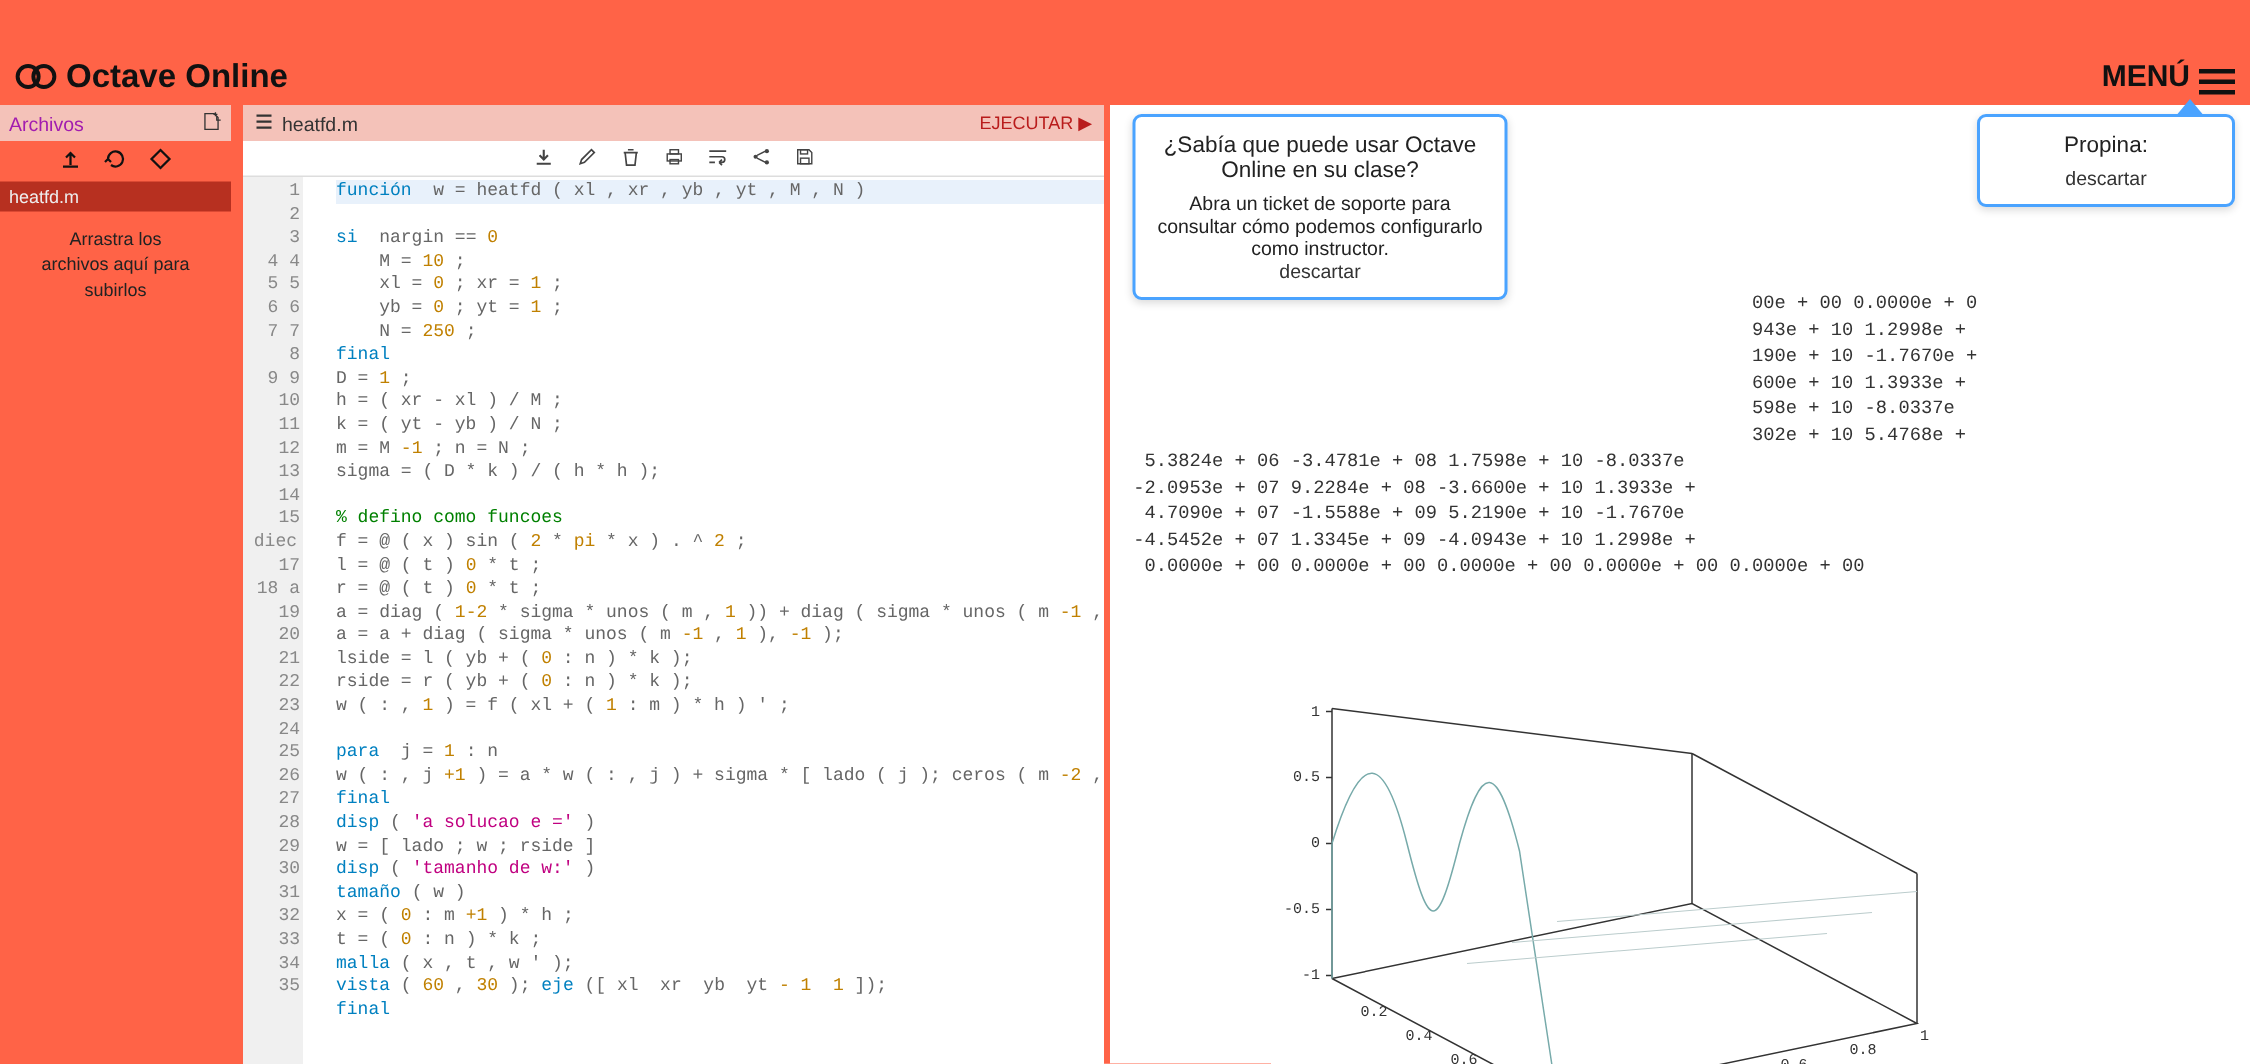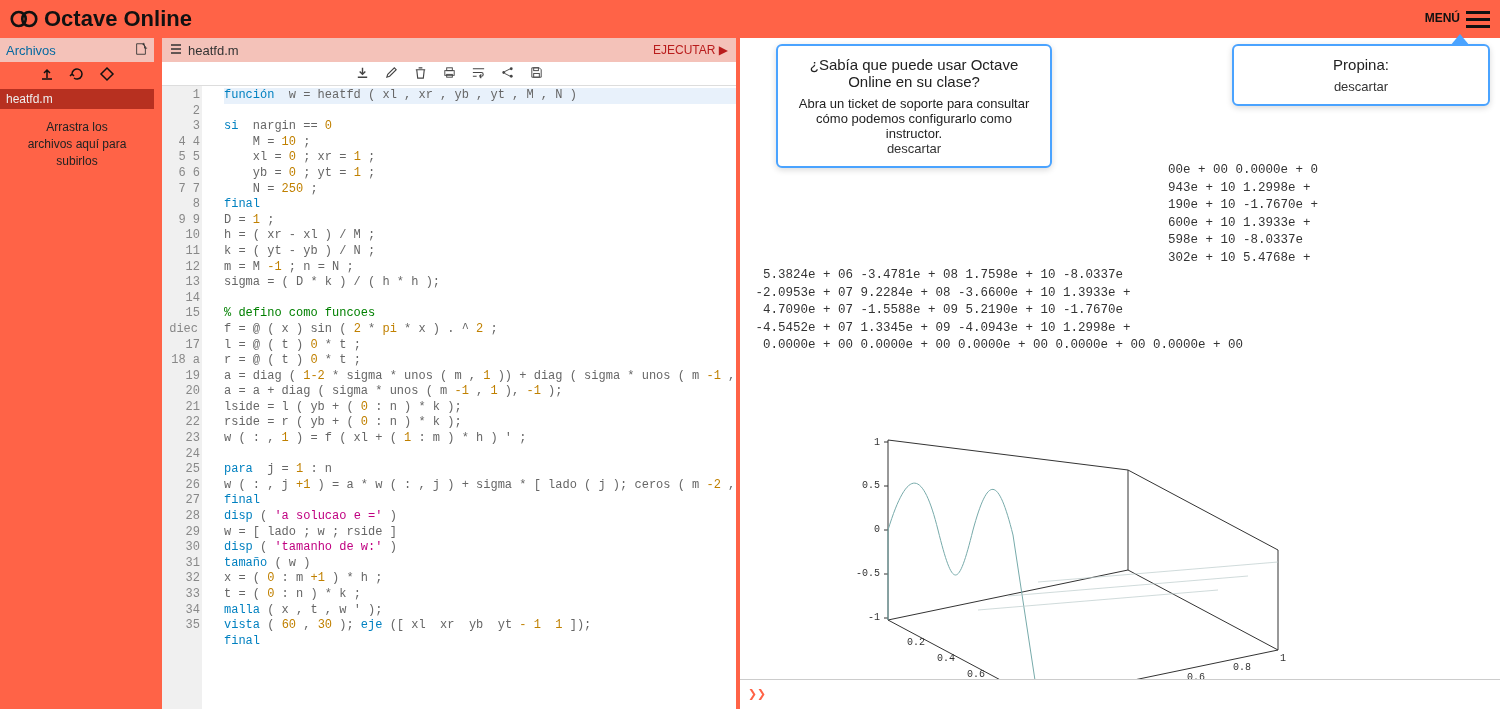--- a/index.html
+++ b/index.html
@@ -11,24 +11,25 @@
   overflow: hidden;
   background: #ff6347;
 }
 .topbar {
   height: 38px;
   background: #ff6347;
   display: flex;
   align-items: center;
   justify-content: space-between;
   padding: 0 10px;
+  margin-top: 32px;
 }
 .logo-area { display:flex; align-items:center; gap:6px; font-size:22px; font-weight:bold; color:#111; }
 .logo-svg { width:28px; height:28px; }
-.menu-area { display:flex; align-items:flex-start; gap:6px; font-size:12px; font-weight:bold; color:#111; }
+.menu-area { display:flex; align-items:flex-end; gap:6px; font-size:20px; font-weight:bold; color:#111; }
 .hamburger { display:flex; flex-direction:column; gap:4px; cursor:pointer; }
 .hamburger span { width:24px; height:3px; background:#111; }
 .main {
   display:flex;
   height: calc(709px - 38px);
 }
 
 .sidebar {
   width: 158px;
   background: #ff6347;
@@ -37,21 +38,21 @@
   flex-direction:column;
 }
 .panel-header {
   background: #f4c2b9;
   height: 24px;
   display:flex;
   align-items:center;
   justify-content:space-between;
   padding: 0 6px;
   font-size:13px;
-  color:#0369a1;
+  color:#a21caf;
 }
 .panel-header svg { width:14px; height:14px; }
 .sidebar-toolbar {
   background:#ff6347;
   display:flex;
   justify-content:center;
   gap:14px;
   padding: 4px 0;
 }
 .sidebar-toolbar svg { width:16px; height:16px; fill:#111; }
@@ -428,26 +429,26 @@
             <text x="250" y="300">0</text>
             <text x="296" y="290">0.2</text>
             <text x="342" y="280">0.4</text>
             <text x="388" y="270">0.6</text>
             <text x="434" y="260">0.8</text>
             <text x="475" y="251">1</text>
           </g>
         </svg>
       </div>
 
-      <div class="tip" style="top:6px; left:36px; width:276px;">
+      <div class="tip" style="top:6px; left:15px; width:250px;">
         <div class="tip-title">¿Sabía que puede usar Octave Online en su clase?</div>
         <div>Abra un ticket de soporte para consultar cómo podemos configurarlo como instructor.</div>
         <a>descartar</a>
       </div>
-      <div class="tip" style="top:6px; right:10px; width:258px;">
+      <div class="tip" style="top:6px; right:10px; width:172px;">
         <div class="tip-arrow" style="right:18px;"></div>
         <div class="tip-title">Propina:</div>
         <a>descartar</a>
       </div>
 
       <div class="prompt-bar">
         <span class="angle">❯❯</span>
       </div>
     </div>
   </div>

